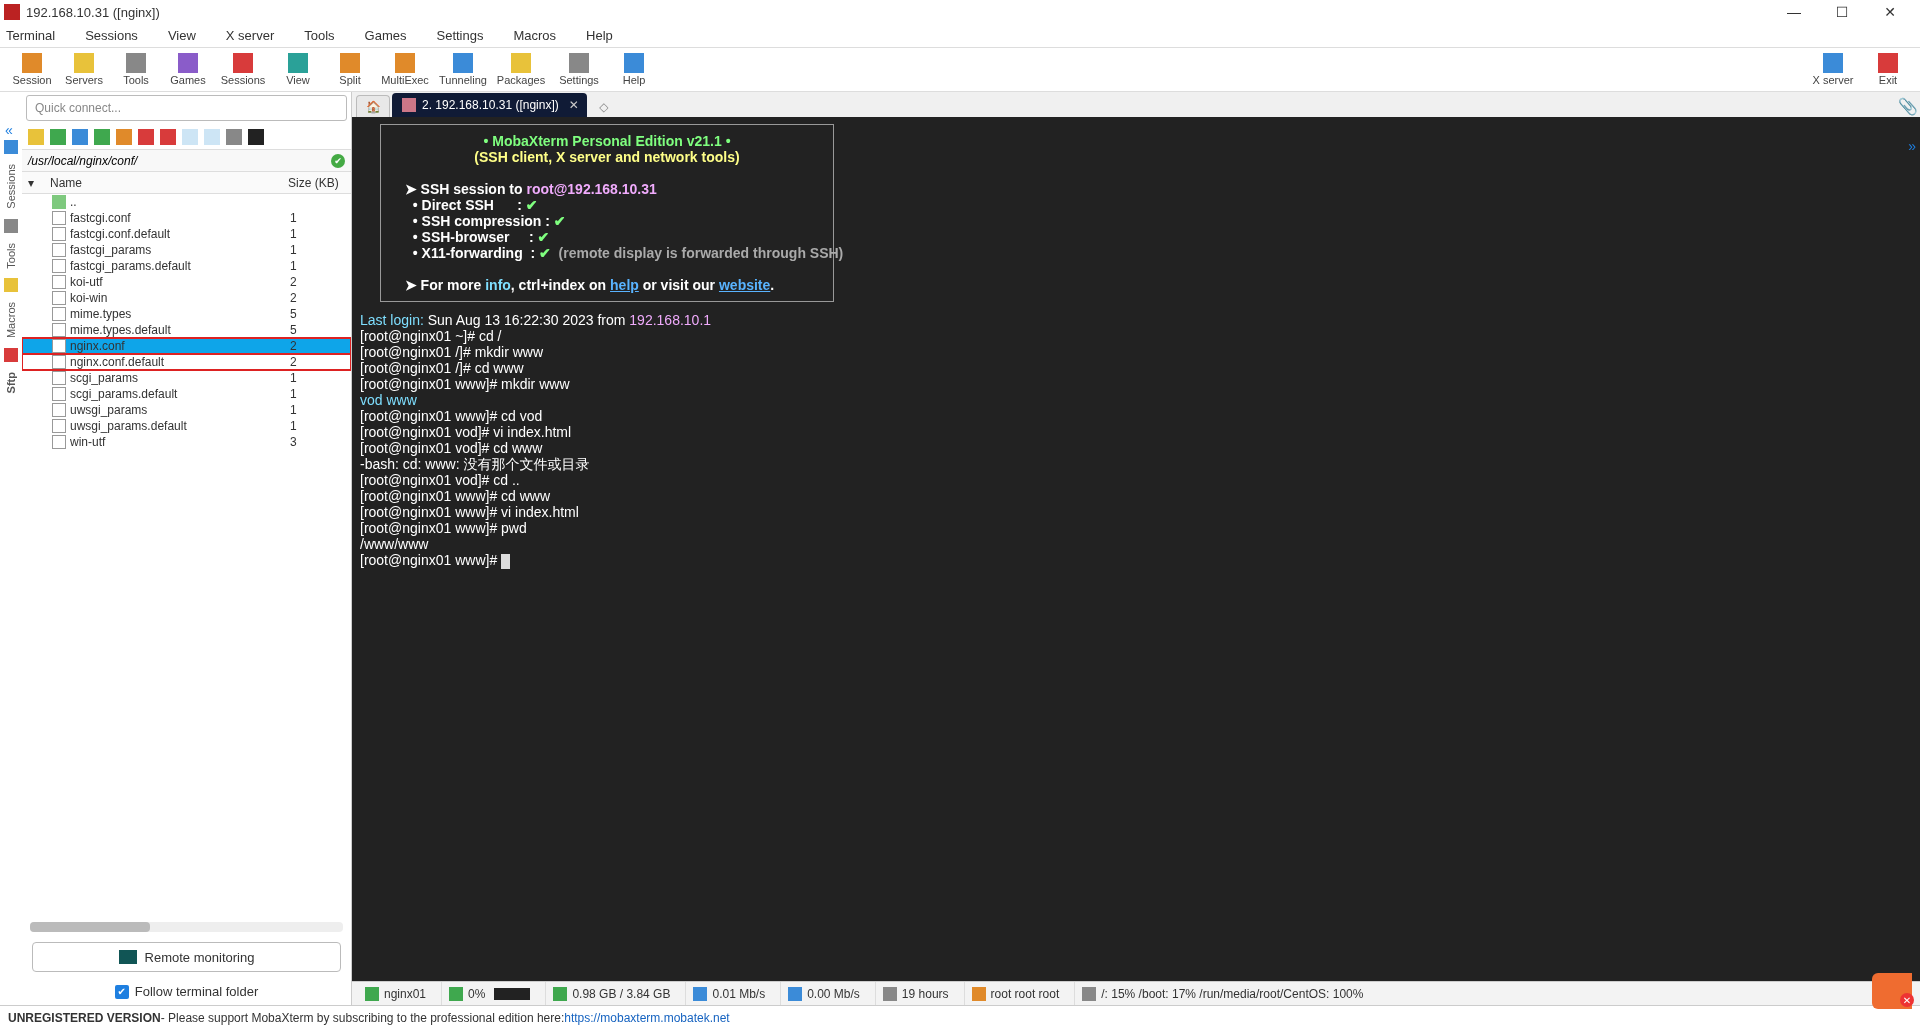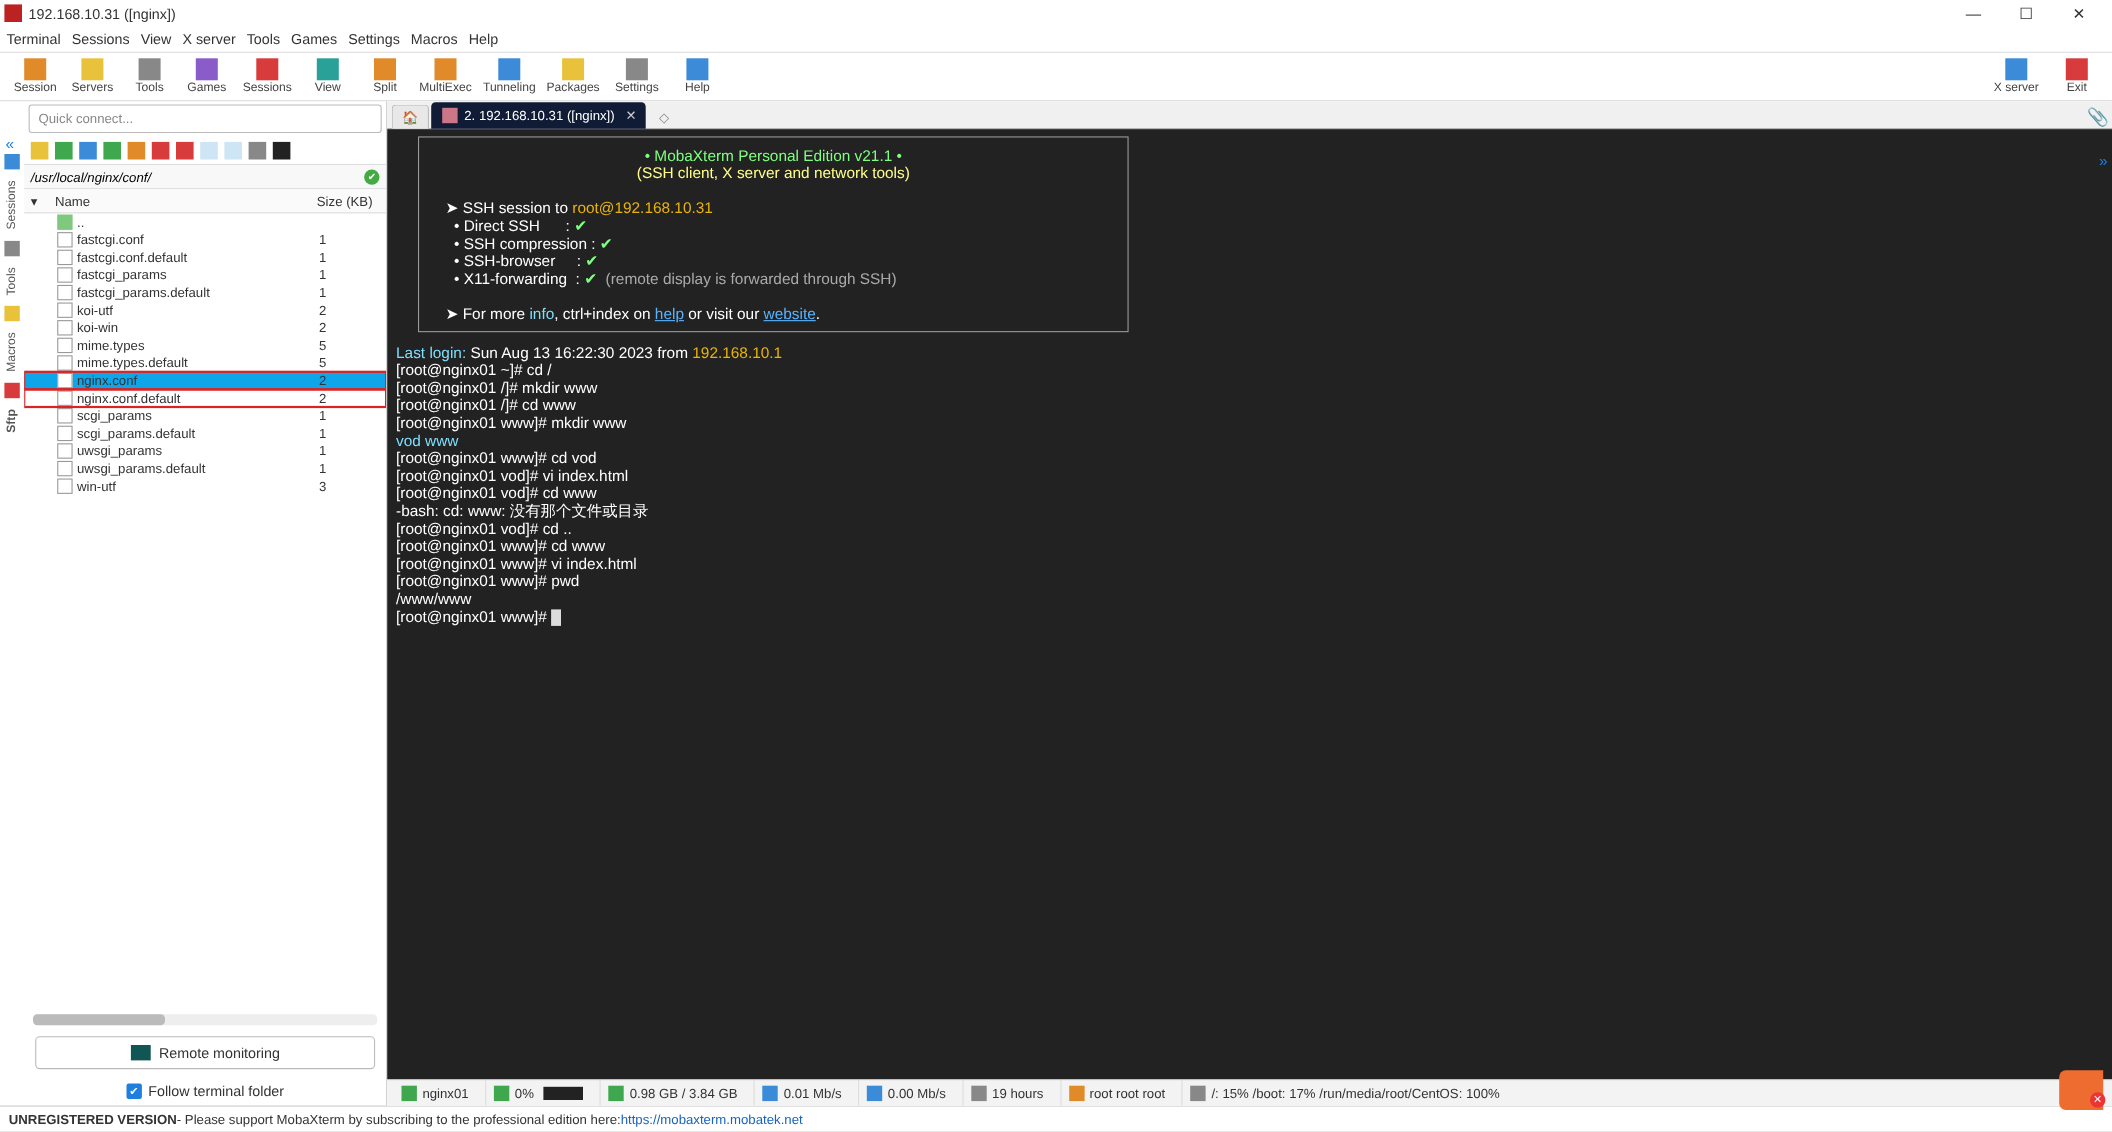--- a/index.html
+++ b/index.html
@@ -6,21 +6,21 @@
 body { background: #fff; font-size: 12px; color: #333; overflow: hidden; width: 1920px; height: 1029px; }
 
 
 .titlebar { height: 24px; background: #fff; display: flex; align-items: center; padding: 0 4px; }
 .titlebar .app-icon { width: 16px; height: 16px; margin-right: 6px; background: #b22; }
 .titlebar .title { flex: 1; font-size: 13px; }
 .win-btns { display: flex; gap: 8px; margin-right: 6px; }
 .win-btn { width: 40px; height: 22px; display: flex; align-items: center; justify-content: center; font-size: 14px; }
 
 
-.menubar { height: 24px; display: flex; align-items: center; padding: 0 6px; gap: 10px; font-size: 13px; border-bottom: 1px solid #ddd; }
+.menubar { height: 24px; display: flex; align-items: center; padding: 0 6px; gap: 30px; font-size: 13px; border-bottom: 1px solid #ddd; }
 
 
 .toolbar { height: 44px; display: flex; align-items: center; padding: 4px 6px; border-bottom: 1px solid #ddd; }
 .tool-item { display: flex; flex-direction: column; align-items: center; width: 52px; font-size: 11px; color: #444; cursor: pointer; }
 .tool-item.wide { width: 58px; }
 .tool-icon { width: 20px; height: 20px; margin-bottom: 1px; }
 .toolbar-spacer { flex: 1; }
 
 
 .main { display: flex; height: calc(1029px - 24px - 24px - 44px - 24px); }
@@ -62,27 +62,27 @@
 .tab-home { width: 34px; height: 22px; background: #e8e8e8; border: 1px solid #bbb; border-bottom: none; border-radius: 4px 4px 0 0; display: flex; align-items: center; justify-content: center; }
 .tab-home .home-icon { width: 14px; height: 14px; color: #d97d1a; }
 .tab-active { height: 24px; background: #101b36; color: #fff; padding: 0 28px 0 10px; display: flex; align-items: center; border-radius: 4px 4px 0 0; position: relative; font-size: 12px; }
 .tab-active .tab-icon { width: 14px; height: 14px; background: #c78; margin-right: 6px; }
 .tab-active .close { position: absolute; right: 8px; font-size: 12px; color: #ccc; }
 .tab-add { width: 30px; height: 20px; display: flex; align-items: center; justify-content: center; color: #888;}
 .right-chev { position: absolute; right: 4px; top: 138px; color: #1e7fe0; font-size: 14px; }
 .paperclip { width: 16px; height: 16px; color: #4aa3ea; margin-left: auto; margin-right: 6px; align-self: center; font-size: 16px; }
 
 .terminal { flex: 1; background: #222; color: #ddd; font-family: "Consolas", monospace; font-size: 14px; line-height: 16px; padding: 0 8px 8px 8px; overflow: hidden; position: relative; }
-.term-banner { border: 1px solid #999; margin: 6px 12px 10px 0; padding: 8px 24px; width: 646px; margin-left: 20px; }
+.term-banner { border: 1px solid #999; margin: 6px 12px 10px 0; padding: 8px 24px; width: 454px; margin-left: 20px; font-weight: bold; }
 .term-banner .center { text-align: center; }
 .tc-green { color: #7fff7f; }
 .tc-yellow { color: #ffff88; }
 .tc-cyan { color: #7fdfff; }
 .tc-white { color: #fff; }
-.tc-magenta { color: #eab308; }
+.tc-magenta { color: #f0abfc; }
 .tc-blue { color: #59b3ff; text-decoration: underline; }
 .tc-gray { color: #aaa; }
 .cursor { display: inline-block; width: 9px; height: 15px; background: #ddd; vertical-align: middle; }
 
 
 .status-bar { height: 24px; border-top: 1px solid #ccc; display: flex; align-items: flex-end; font-size: 12px; padding: 0 6px; gap: 8px; background: #f9f9f9; }
 .status-bar.term-status { background: #f3f3f3; }
 .sb-item { display: flex; align-items: center; gap: 5px; padding: 0 7px; border-left: 1px solid #ddd; height: 100%; }
 .sb-item:first-child { border-left: none; }
 .sb-icon { width: 14px; height: 14px; }

